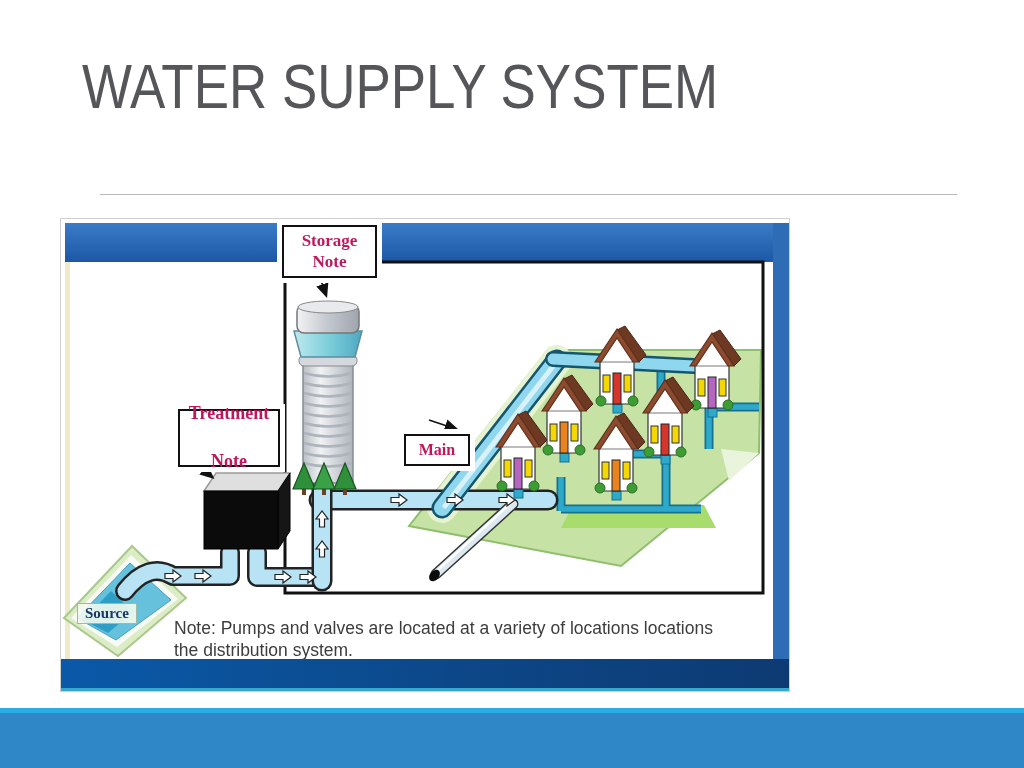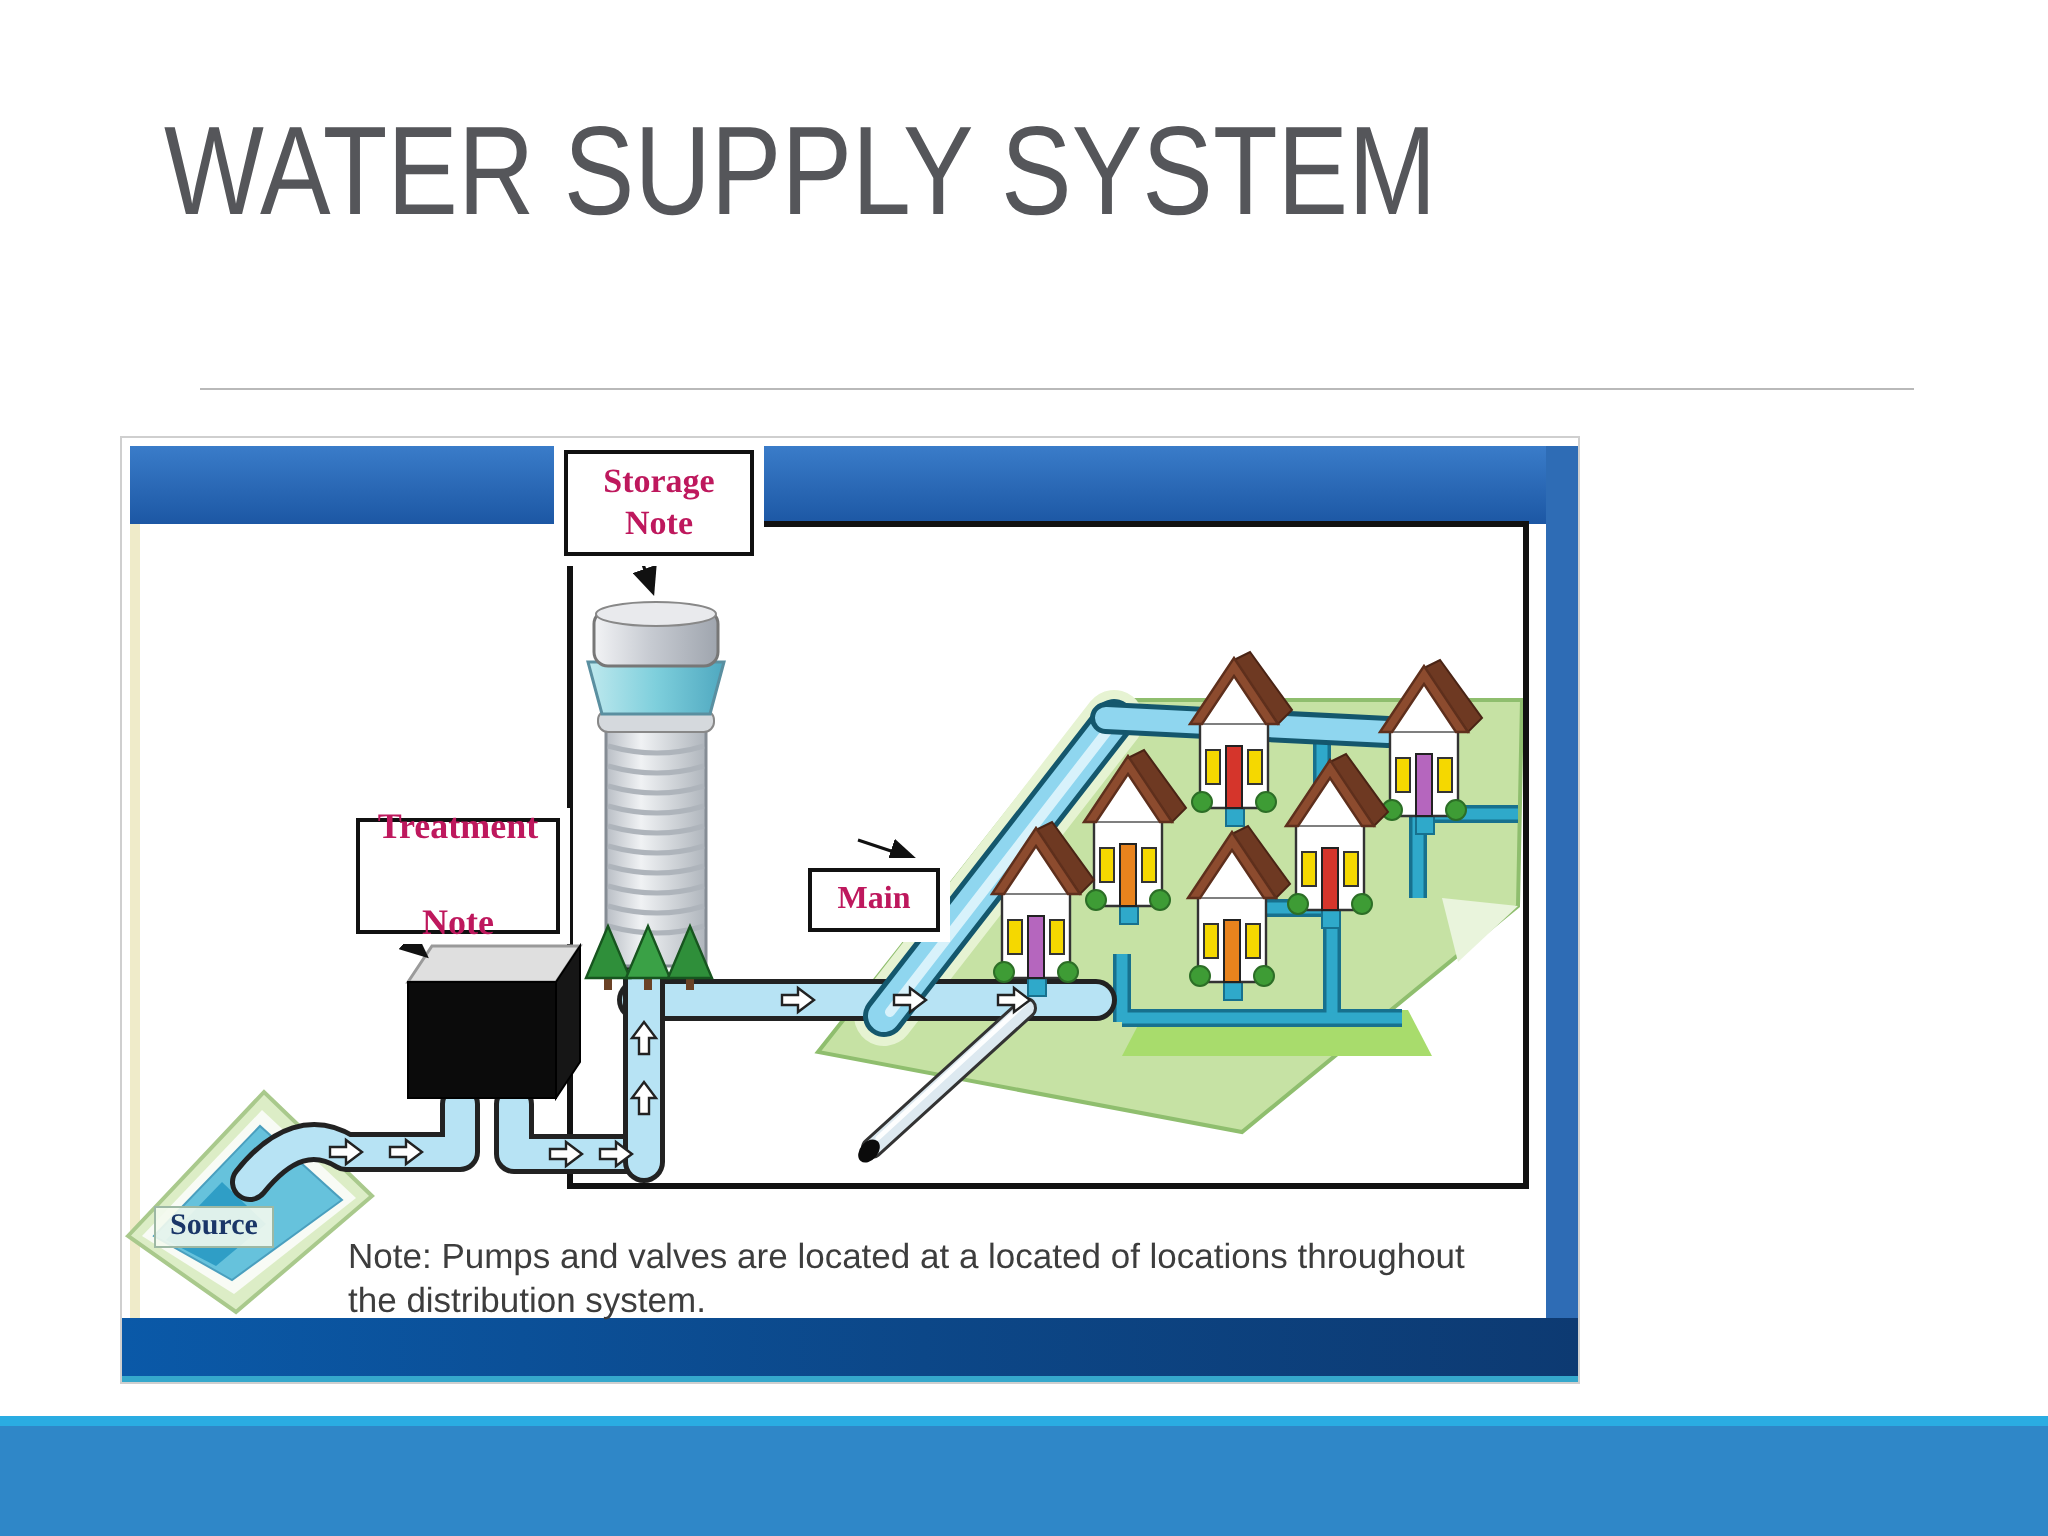--- a/index.html
+++ b/index.html
@@ -283,19 +283,19 @@
     <span>Treatment</span>
     <span>Note</span>
   </div>
   <div class="lblbox lbl-main">
     <span>Main</span>
   </div>
   <div class="lbl-source">
     <span>Source</span>
   </div>
   <div class="note">
-    <span>Note: Pumps and valves are located at a located of locations throughout</span>
+    <span>Note: Pumps and valves are located at a variety of locations locations</span>
     <span>the distribution system.</span>
   </div>
 </div>
 
 <div class="footer-accent"></div>
 <div class="footer-bar"></div>
 
 </body></html>

